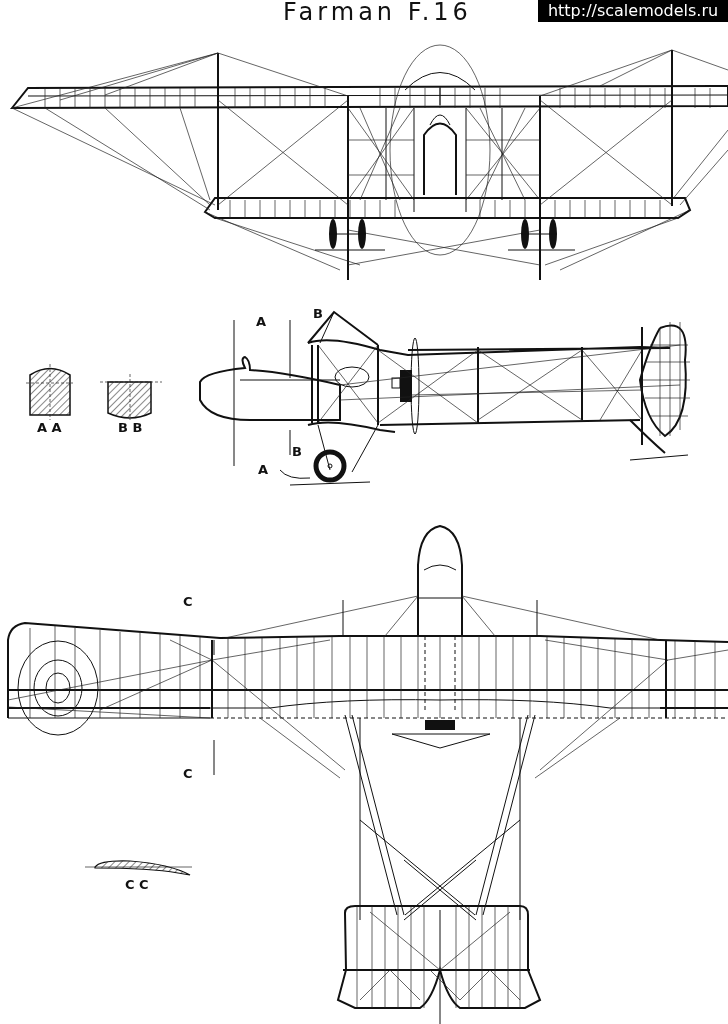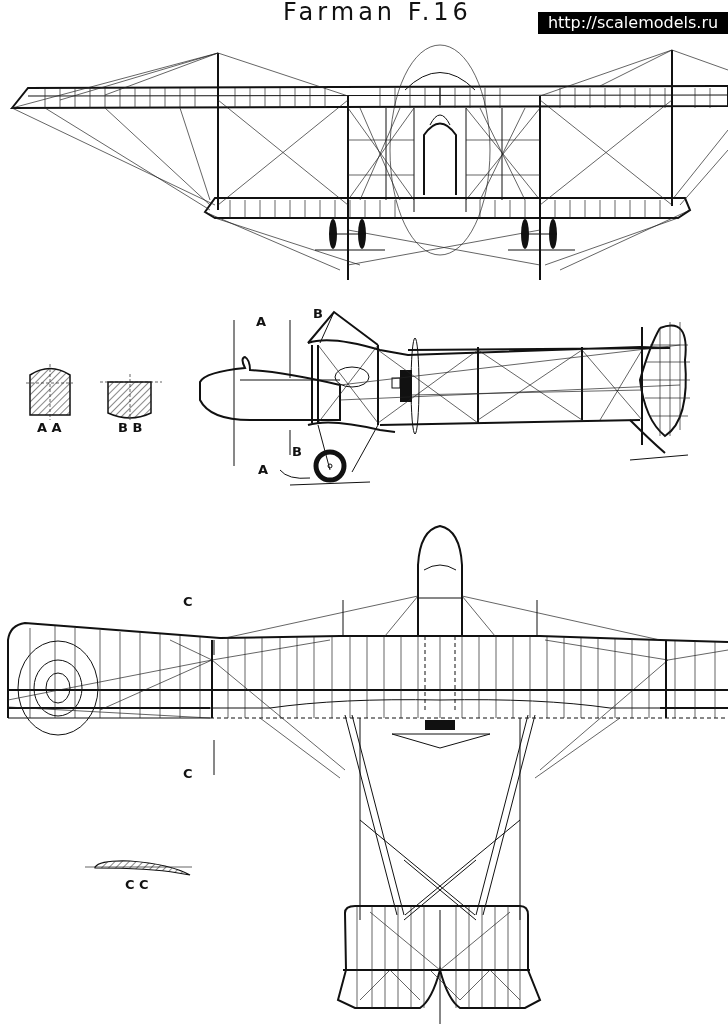--- a/index.html
+++ b/index.html
@@ -1,18 +1,18 @@
 <!DOCTYPE html>
 <html><head>
 <meta charset="utf-8">
 <style>
   html, body { margin:0; padding:0; background:#ffffff; }
   body { width:728px; height:1024px; position:relative; overflow:hidden; font-family:"DejaVu Sans", sans-serif; }
   .title { position:absolute; left:283px; top:-2px; font-size:24px; letter-spacing:4px; color:#111; font-family:"DejaVu Sans", sans-serif; }
-  .watermark { position:absolute; left:538px; top:12px; width:190px; height:22px; background:#000; color:#fff; font-size:16px; line-height:22px; text-align:center; font-family:"DejaVu Sans", sans-serif; }
+  .watermark { position:absolute; left:538px; top:0px; width:190px; height:22px; background:#000; color:#fff; font-size:16px; line-height:22px; text-align:center; font-family:"DejaVu Sans", sans-serif; }
   svg { position:absolute; left:0; top:0; }
   .lbl { font-family:"DejaVu Sans", sans-serif; font-size:13px; font-weight:bold; fill:#111; }
   .ln { stroke:#111; fill:none; stroke-width:1; }
   .thk { stroke:#111; fill:none; stroke-width:2; }
   .thn { stroke:#222; fill:none; stroke-width:0.7; }
 </style>
 </head>
 <body>
 
 <div class="title">Farman F.16</div>

